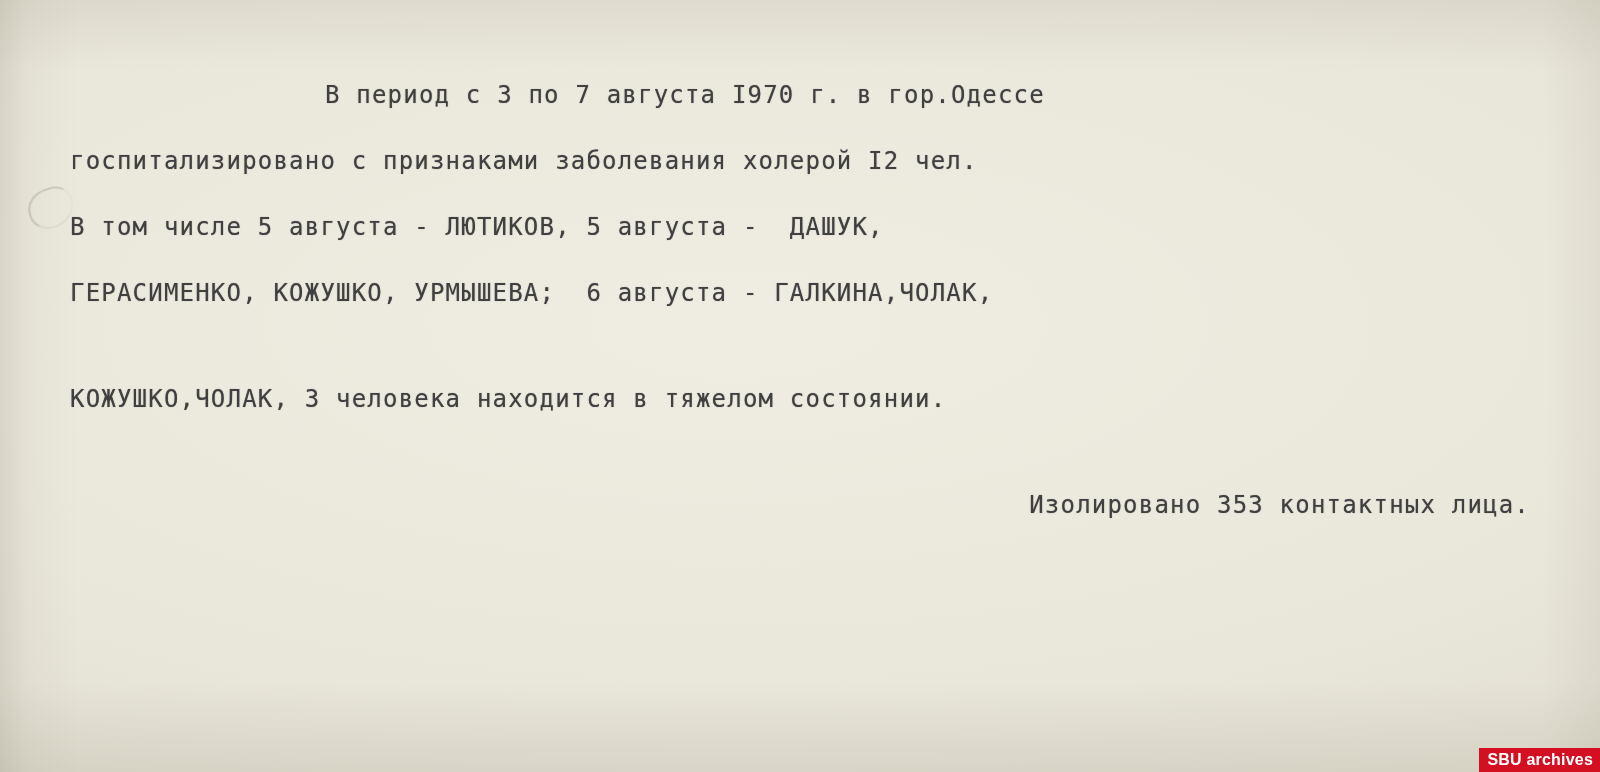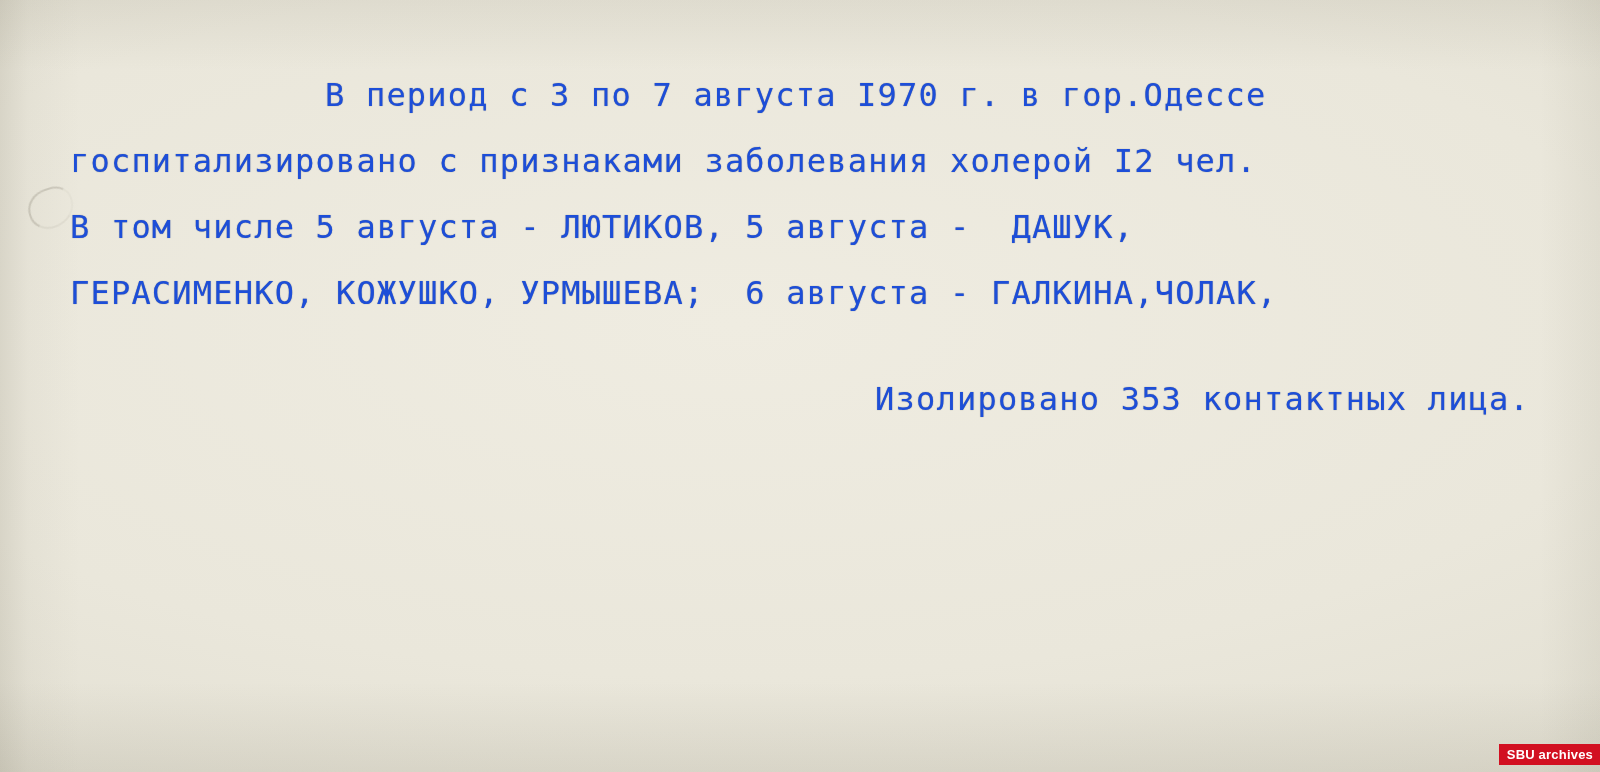--- a/index.html
+++ b/index.html
@@ -57,22 +57,22 @@
     top: 0;
     width: 1600px;
     padding: 62px 70px 0 70px;
     box-sizing: border-box;
   }
 
   .para {
     margin: 0 0 40px 0;
   }
   .line {
-    color: #1d4ed8;
-    font-size: 32px;
+    color: #404040;
+    font-size: 24px;
     line-height: 66px;
     letter-spacing: 1.2px;
     white-space: pre;
     text-shadow: 0 0 1.1px rgba(40,40,38,0.45);
   }
   .line.indent {
     padding-left: 255px;
   }
   .line.indent2 {
     padding-left: 250px;
@@ -82,25 +82,25 @@
     text-align: right;
   }
   .line.body {
     padding-left: 0;
   }
 
   
   #watermark {
     position: absolute;
     right: 0;
-    bottom: 7px;
+    bottom: 0;
     background: #d21021;
     color: #ffffff;
     font-family: "Liberation Sans", sans-serif;
-    font-size: 13px;
+    font-size: 16px;
     font-weight: bold;
     letter-spacing: 0.2px;
     padding: 4px 7px 4px 8px;
     line-height: 1;
   }
 </style>
 </head>
 <body>
 
 <div id="page">
@@ -111,20 +111,21 @@
   <div id="text-block">
 
     <div class="para">
       <div class="line indent">В период с 3 по 7 августа I970 г. в гор.Одессе</div>
       <div class="line body">госпитализировано с признаками заболевания холерой I2 чел.</div>
       <div class="line body">В том числе 5 августа - ЛЮТИКОВ, 5 августа -  ДАШУК,</div>
       <div class="line body">ГЕРАСИМЕНКО, КОЖУШКО, УРМЫШЕВА;  6 августа - ГАЛКИНА,ЧОЛАК,</div>
     </div>
 
     <div class="para">
+      <div class="line body">КОЖУШКО,ЧОЛАК, 3 человека находится в тяжелом состоянии.</div>
     </div>
 
     <div class="para">
       <div class="line indent3">Изолировано 353 контактных лица.</div>
     </div>
 
   </div>
 
   <div id="watermark">SBU archives</div>
 

